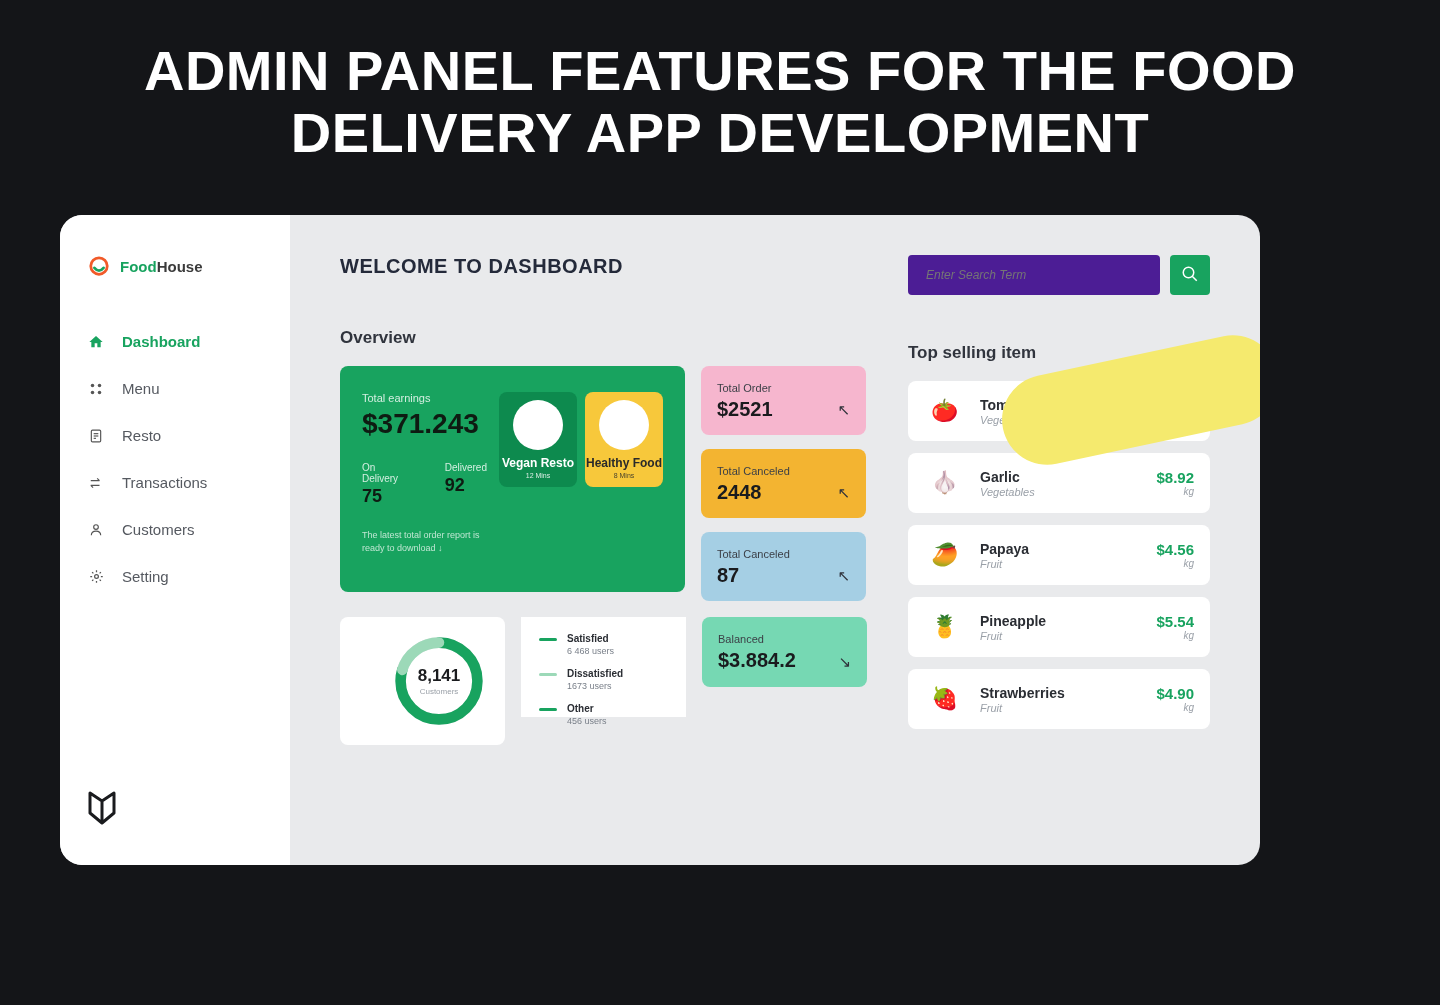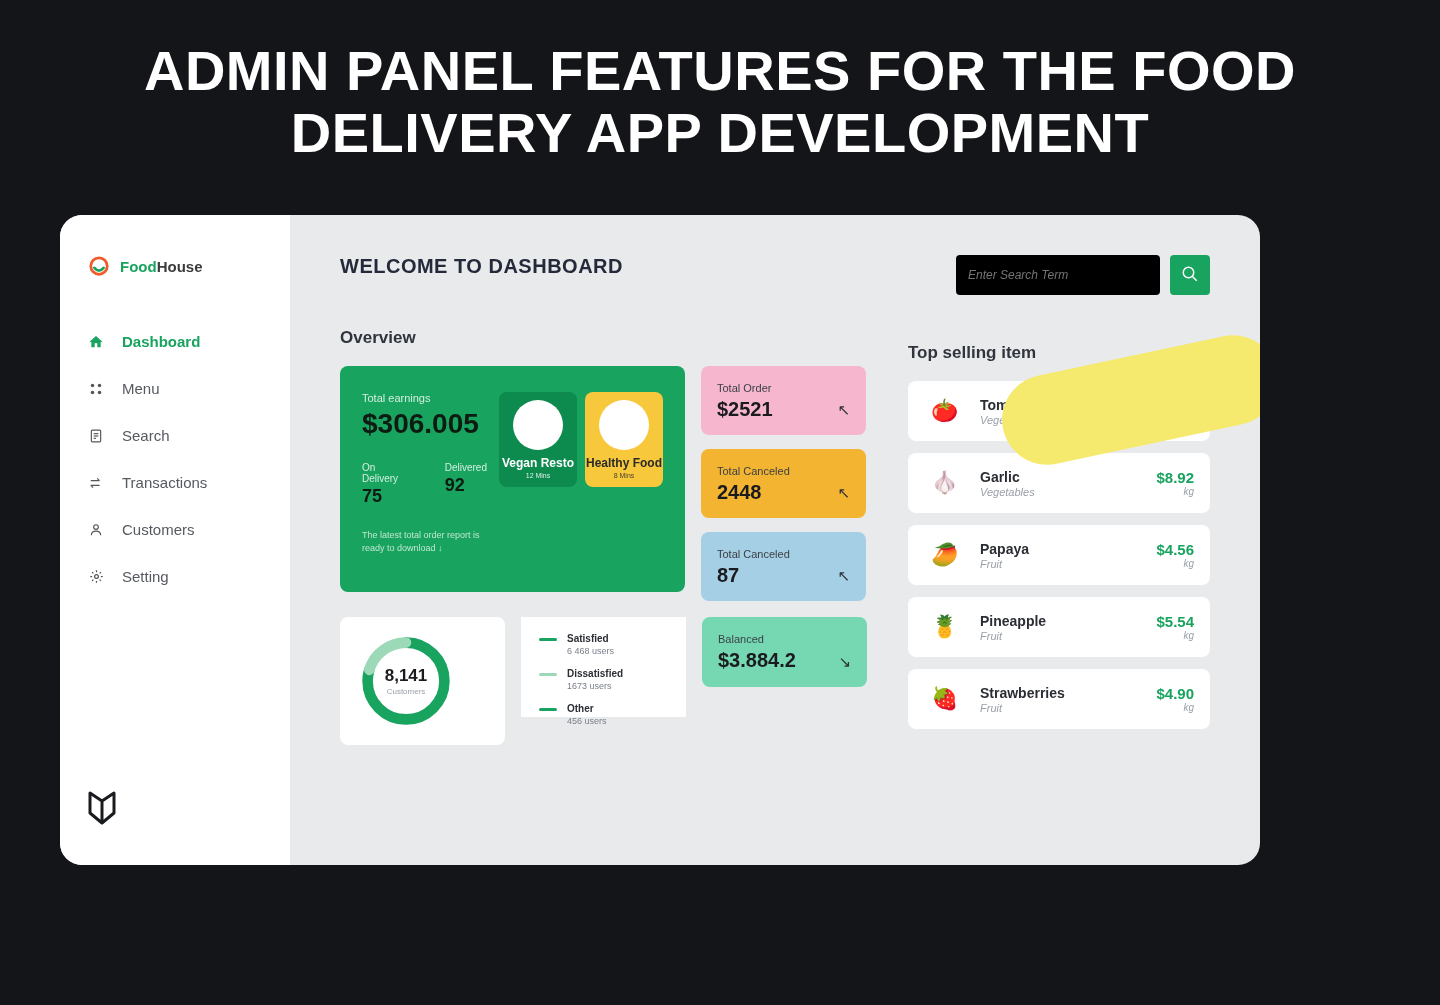--- a/index.html
+++ b/index.html
@@ -39,35 +39,35 @@
 .stats-col { display: flex; flex-direction: column; gap: 14px; width: 165px; }
 .stat-card { border-radius: 8px; padding: 16px 16px 14px; position: relative; }
 .stat-label { font-size: 11px; color: #3b3f46; }
 .stat-value { font-size: 20px; font-weight: 800; color: #1a1b1e; margin-top: 4px; }
 .stat-arrow { position: absolute; right: 16px; bottom: 16px; font-size: 15px; color: #2f323a; }
 .pink { background: #f6b6ce; }
 .orange { background: #f3b431; }
 .blue { background: #a5cfe4; }
 .mint { background: #76d8b3; }
 .bottom-row { display: flex; gap: 16px; }
-.customers-card { background: #fff; border-radius: 8px; padding: 18px; display: flex; align-items: center; justify-content: flex-start; width: 165px; height: 128px; }
+.customers-card { background: #fff; border-radius: 8px; padding: 18px; display: flex; align-items: center; justify-content: flex-end; width: 165px; height: 128px; }
 .ring { position: relative; width: 96px; height: 96px; }
 .ring svg { transform: rotate(-90deg); }
 .ring-center { position: absolute; inset: 0; display: flex; flex-direction: column; align-items: center; justify-content: center; }
 .ring-value { font-size: 17px; font-weight: 800; color: #1a1b1e; }
 .ring-label { font-size: 8px; color: #9aa0a8; margin-top: 1px; }
 .legend-card { background: #fff; border-radius: 0; padding: 16px 18px; width: 165px; height: 100px; display: flex; flex-direction: column; gap: 12px; }
 .legend-item { display: flex; align-items: flex-start; gap: 10px; }
 .legend-dash { width: 18px; height: 3px; border-radius: 2px; margin-top: 5px; }
 .legend-text { display: flex; flex-direction: column; }
 .legend-label { font-size: 10px; font-weight: 600; color: #2a2d33; }
 .legend-sub { font-size: 9px; color: #7a808a; margin-top: 2px; }
 .right-col { flex: 1; display: flex; flex-direction: column; }
 .search-row { display: flex; gap: 10px; margin-bottom: 48px; }
-.search-input { flex: 1; border: none; background: #000000; border-radius: 4px; padding: 12px 12px; font-size: 12px; font-style: italic; color: #9aa0a8; outline: none; margin-left: 48px; }
+.search-input { flex: 1; border: none; background: #4c1d95; border-radius: 4px; padding: 12px 18px; font-size: 12px; font-style: italic; color: #9aa0a8; outline: none; }
 .search-btn { width: 40px; height: 40px; background: #18a35f; border: none; border-radius: 4px; cursor: pointer; display: flex; align-items: center; justify-content: center; }
 .top-title { font-size: 17px; font-weight: 600; color: #30343d; margin-bottom: 18px; }
 .item-list { display: flex; flex-direction: column; gap: 12px; }
 .item-card { background: #fff; border-radius: 8px; padding: 12px 16px; display: flex; align-items: center; gap: 14px; }
 .item-img { width: 42px; height: 36px; border-radius: 6px; display: flex; align-items: center; justify-content: center; font-size: 22px; }
 .item-meta { flex: 1; }
 .item-name { font-size: 14px; font-weight: 600; color: #2a2d33; }
 .item-cat { font-size: 11px; color: #9aa0a8; font-style: italic; margin-top: 1px; }
 .item-price { text-align: right; }
 .price-val { font-size: 15px; font-weight: 700; color: #18a35f; }
@@ -114,21 +114,21 @@
       </div>
       <div class="nav-item">
         <span class="nav-icon">
             <svg width="14" height="16" viewBox="0 0 24 24" fill="none" stroke="#555" stroke-width="2">
               <rect x="4" y="2" width="16" height="20" rx="2"></rect>
               <line x1="8" y1="8" x2="16" y2="8"></line>
               <line x1="8" y1="12" x2="16" y2="12"></line>
               <line x1="8" y1="16" x2="12" y2="16"></line>
             </svg>
           </span>
-        <span>Search</span>
+        <span>Resto</span>
       </div>
       <div class="nav-item">
         <span class="nav-icon">
             <svg width="16" height="14" viewBox="0 0 24 24" fill="none" stroke="#555" stroke-width="2">
               <path d="M3 8 H18 M18 8 L14 4 M3 16 H18 M3 16 L7 20"></path>
             </svg>
           </span>
         <span>Transactions</span>
       </div>
       <div class="nav-item">
@@ -160,21 +160,21 @@
   <div class="main">
     <div class="yellow-swoosh swoosh-tr"></div>
     <div class="left-col">
       <div class="page-title">WELCOME TO DASHBOARD</div>
       <div class="section-title">Overview</div>
 
       <div class="overview-row">
         <div class="earnings-card">
           <div class="earnings-left">
             <div class="earn-label">Total earnings</div>
-            <div class="earn-value">$306.005</div>
+            <div class="earn-value">$371.243</div>
             <div class="earn-stats">
               <div>
                 <div class="earn-stat-label">On Delivery</div>
                 <div class="earn-stat-value">75</div>
               </div>
               <div>
                 <div class="earn-stat-label">Delivered</div>
                 <div class="earn-stat-value">92</div>
               </div>
             </div>

